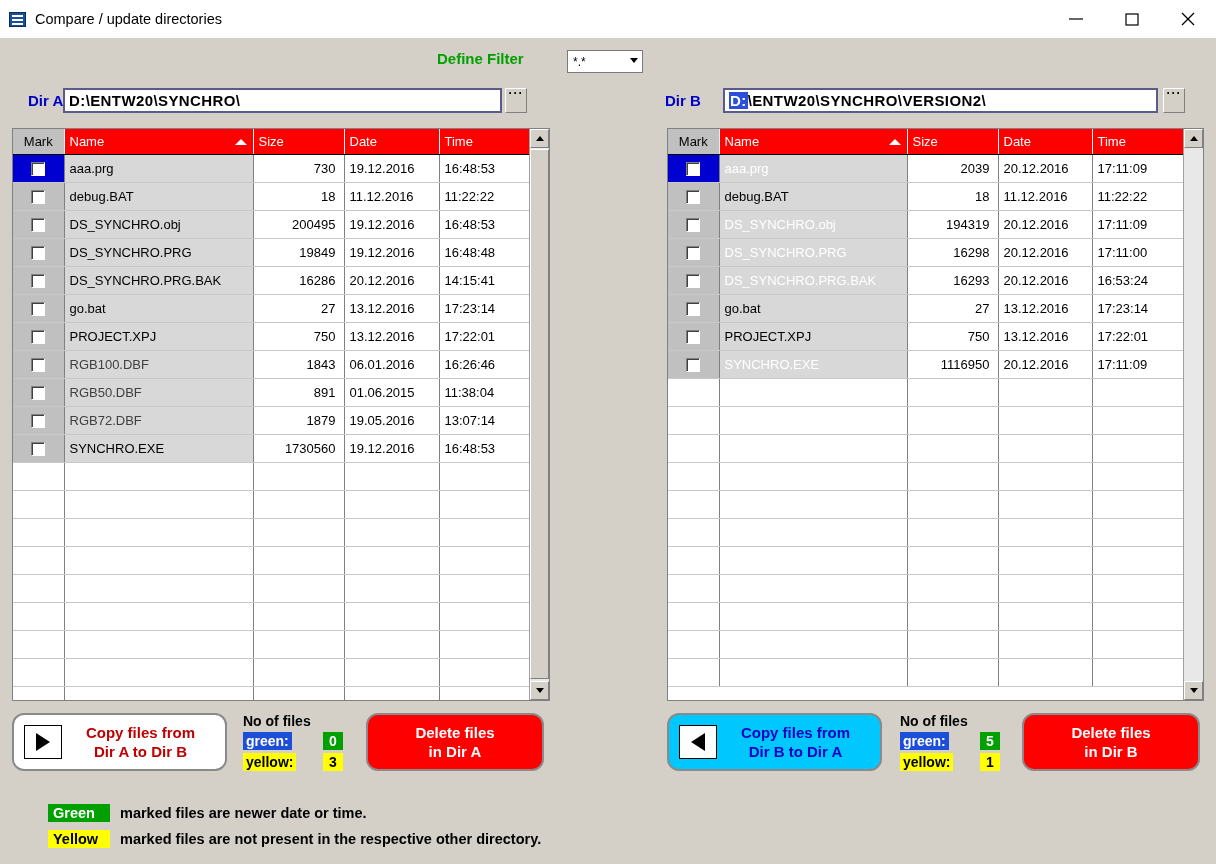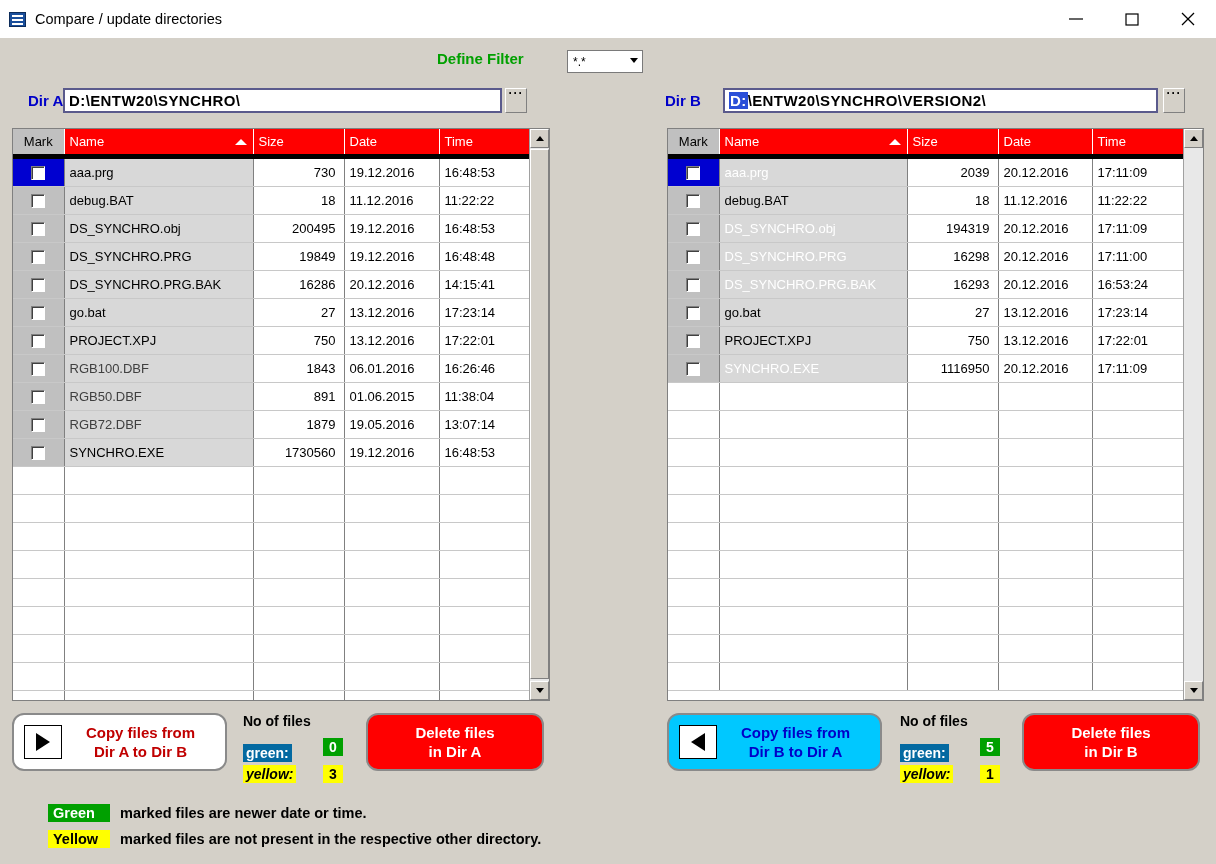--- a/index.html
+++ b/index.html
@@ -174,21 +174,21 @@
   }
   table.grid th {
     height: 25px;
     background: #ff0000;
     color: #ffffff;
     font-size: 13px;
     font-weight: normal;
     text-align: left;
     padding: 0 5px;
     border-right: 1px solid #ffffff;
-    border-bottom: 5px solid #000000;
+    border-bottom: 1px solid #000000;
     position: relative;
     white-space: nowrap;
   }
   table.grid th.mark-col {
     background: #c0c0c0;
     color: #000;
     text-align: center;
     padding: 0;
   }
   table.grid th .sort-arrow {
@@ -358,22 +358,22 @@
     display: flex;
     align-items: center;
     margin-top: 3px;
   }
   .nof-key {
     font-weight: bold;
     font-size: 14px;
     padding: 1px 3px;
     color: #000;
   }
-  .nof-key.green { background: #0369a1; color: #ffffff; margin-top: 12px; }
-  .nof-key.yellow { background: #ffff00; color: #000; font-style: italic; }
+  .nof-key.green { background: #1d4ed8; color: #ffffff; }
+  .nof-key.yellow { background: #ffff00; color: #000; }
   .nof-val {
     margin-left: auto;
     font-weight: bold;
     font-size: 14px;
     padding: 1px 5px;
     min-width: 10px;
     text-align: center;
   }
   .nof-val.green { background: #00a000; color: #ffffff; }
   .nof-val.yellow { background: #ffff00; color: #000; }

